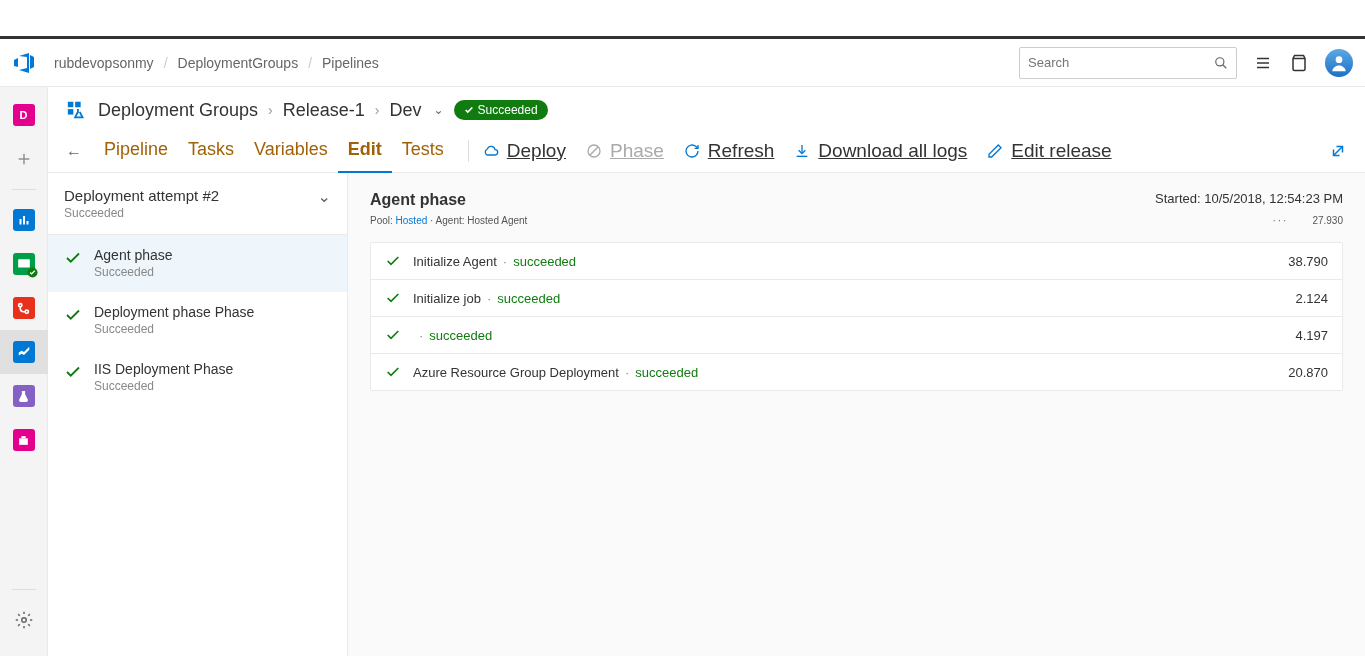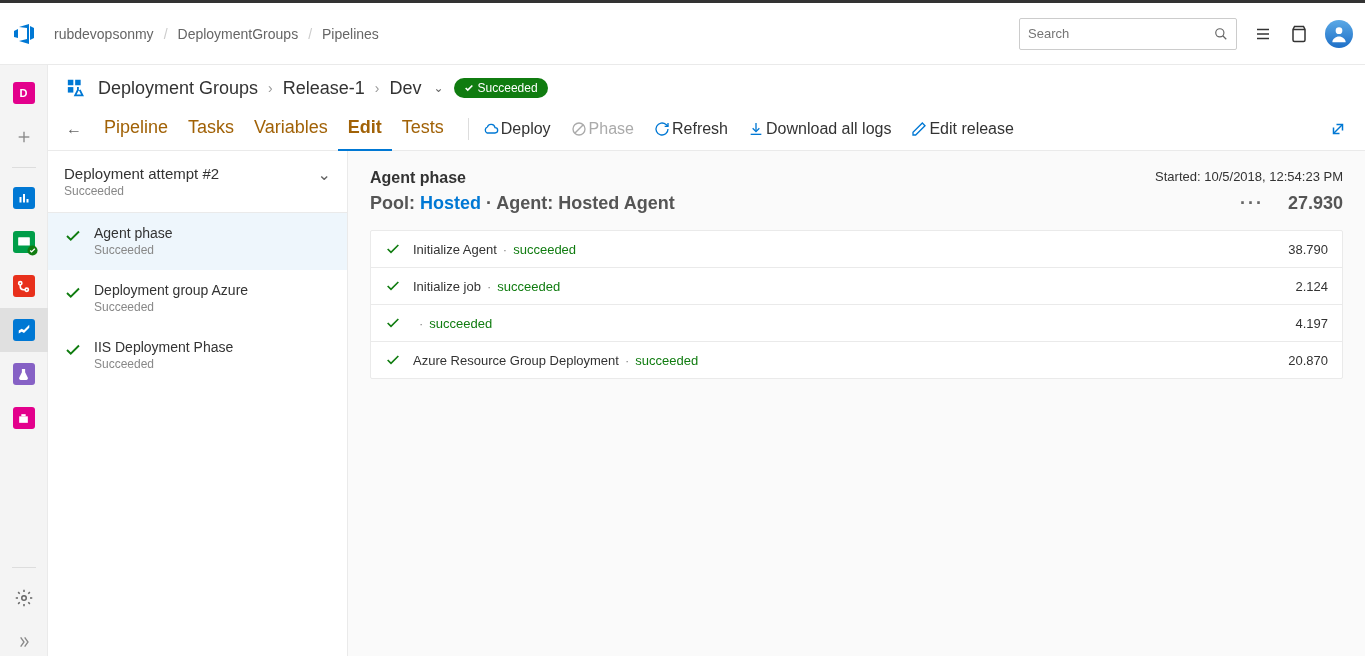--- a/index.html
+++ b/index.html
@@ -1,19 +1,19 @@
 <!DOCTYPE html>
 <html><head>
 <meta charset="utf-8">
 <style>
 * { margin: 0; padding: 0; box-sizing: border-box; font-family: "Segoe UI", -apple-system, sans-serif; }
 body { width: 1365px; height: 656px; background: #fff; overflow: hidden; color: #333; }
 
 
-.topbar { height: 65px; border-top: 3px solid #333; display: flex; align-items: center; padding: 8px 12px; border-bottom: 1px solid #eaeaea; }
+.topbar { height: 51px; border-top: 3px solid #333; display: flex; align-items: center; padding: 8px 12px; border-bottom: 1px solid #eaeaea; margin-top: 36px; }
 .logo-svg { width: 24px; height: 24px; margin-right: 18px; }
 .breadcrumb { display: flex; align-items: center; gap: 10px; font-size: 14px; color: #666; }
 .breadcrumb a { color: #666; text-decoration: none; cursor: pointer; }
 .breadcrumb .sep { color: #ccc; }
 .top-right { margin-left: auto; display: flex; align-items: center; gap: 16px; }
 .search-box { width: 218px; height: 32px; border: 1px solid #ccc; border-radius: 2px; display: flex; align-items: center; padding: 0 8px; }
 .search-box input { border: none; outline: none; flex: 1; font-size: 13px; color: #666; }
 .top-icon { width: 20px; height: 20px; color: #333; cursor: pointer; display:flex; align-items:center; justify-content:center; }
 .avatar { width: 28px; height: 28px; border-radius: 50%; background: linear-gradient(#5aa9e6, #1e6fc7); display:flex; align-items:center; justify-content:center; }
 
@@ -39,21 +39,21 @@
 .page-crumb .chev { color: #999; font-size: 14px; }
 .page-crumb .chev-down { color: #666; font-size: 12px; margin-left: 2px; }
 .status-pill { background: #107c10; color: #fff; font-size: 12px; padding: 3px 10px; border-radius: 12px; display: inline-flex; align-items: center; gap: 4px; }
 
 
 .tabs-row { display: flex; align-items: center; padding: 0 18px; height: 44px; border-bottom: 1px solid #eaeaea; margin-top: 8px; gap: 0; }
 .back-arrow { color: #666; font-size: 16px; margin-right: 12px; cursor:pointer; }
 .tab { padding: 0 10px; height: 44px; display: flex; align-items: center; font-size: 18px; color: #a16207; cursor: pointer; border-bottom: 2px solid transparent; }
 .tab.active { border-bottom-color: #0078d4; font-weight: 600; }
 .vdiv { width: 1px; height: 22px; background: #ddd; margin: 0 14px; }
-.action { display: flex; align-items: center; gap: 2px; font-size: 16px; color: #333; cursor: pointer; margin-right: 20px; }
+.action { display: flex; align-items: center; gap: 8px; font-size: 19px; color: #333; cursor: pointer; margin-right: 20px; text-decoration: underline; }
 .action .icon { color: #0078d4; width: 16px; height: 16px; display:flex; align-items:center; justify-content:center; }
 .action.disabled { color: #aaa; cursor: default; }
 .action.disabled .icon { color: #aaa; }
 .expand-icon { margin-left: auto; color: #0078d4; cursor: pointer; }
 
 
 .content-split { flex: 1; display: flex; }
 
 
 .phase-panel { width: 300px; background: #fff; border-right: 1px solid #eaeaea; }
@@ -65,21 +65,21 @@
 .phase-item.selected { background: #eef6fc; }
 .phase-item .check { color: #107c10; flex-shrink: 0; margin-top: 2px; }
 .phase-item .title { font-size: 14px; color: #333; }
 .phase-item .sub { font-size: 12px; color: #888; margin-top: 2px; }
 
 
 .detail-panel { flex: 1; background: #fafafa; padding: 18px 22px; }
 .detail-header { display: flex; justify-content: space-between; align-items: flex-start; }
 .detail-header .title { font-size: 16px; font-weight: 700; }
 .detail-header .started { font-size: 13px; color: #333; }
-.pool-line { margin-top: 6px; font-size: 18px; color: #555; display:flex; align-items:center; justify-content:space-between;font-weight:bold; }
+.pool-line { margin-top: 6px; font-size: 10px; color: #555; display:flex; align-items:center; justify-content:space-between; }
 .pool-line a { color: #0078d4; text-decoration: none; }
 .pool-line .right { display:flex; align-items:center; gap: 24px; }
 .dots { color: #666; cursor:pointer; letter-spacing: 2px; }
 
 .task-table { margin-top: 16px; background: #fff; border: 1px solid #eaeaea; border-radius: 2px; }
 .task-row { display: flex; align-items: center; padding: 10px 14px; border-bottom: 1px solid #eaeaea; font-size: 13px; }
 .task-row:last-child { border-bottom: none; }
 .task-row .check { color: #107c10; margin-right: 12px; }
 .task-row .name { color: #333; }
 .task-row .dot { color: #888; margin: 0 6px; }
@@ -316,21 +316,21 @@
           <div>
             <div class="title">Agent phase</div>
             <div class="sub">Succeeded</div>
           </div>
         </div>
         <div class="phase-item">
           <svg class="check" width="18" height="18" viewBox="0 0 24 24" fill="none" stroke="#107c10" stroke-width="2.5">
               <polyline points="4 12 9 17 20 6"></polyline>
             </svg>
           <div>
-            <div class="title">Deployment group Azure</div>
+            <div class="title">Deployment phase Phase</div>
             <div class="sub">Succeeded</div>
           </div>
         </div>
         <div class="phase-item">
           <svg class="check" width="18" height="18" viewBox="0 0 24 24" fill="none" stroke="#107c10" stroke-width="2.5">
               <polyline points="4 12 9 17 20 6"></polyline>
             </svg>
           <div>
             <div class="title">IIS Deployment Phase</div>
             <div class="sub">Succeeded</div>

